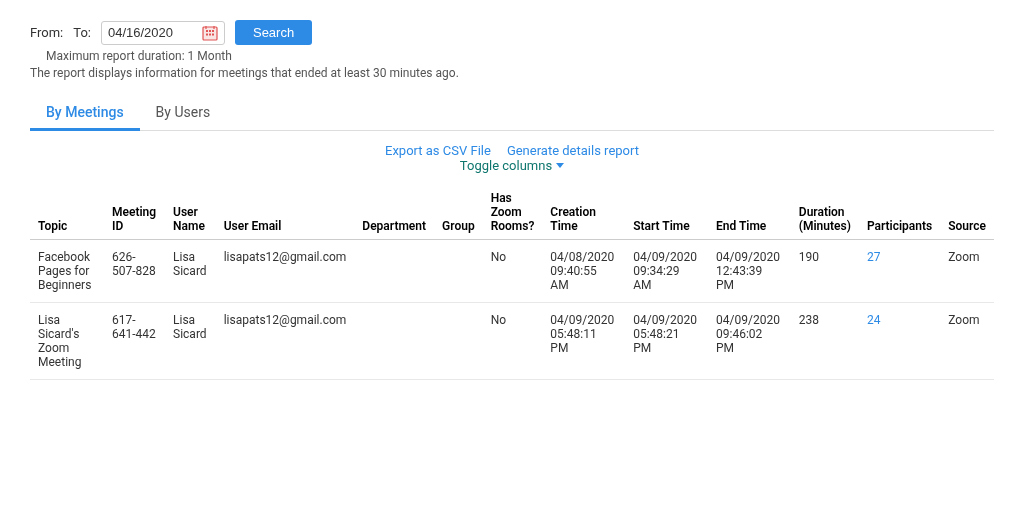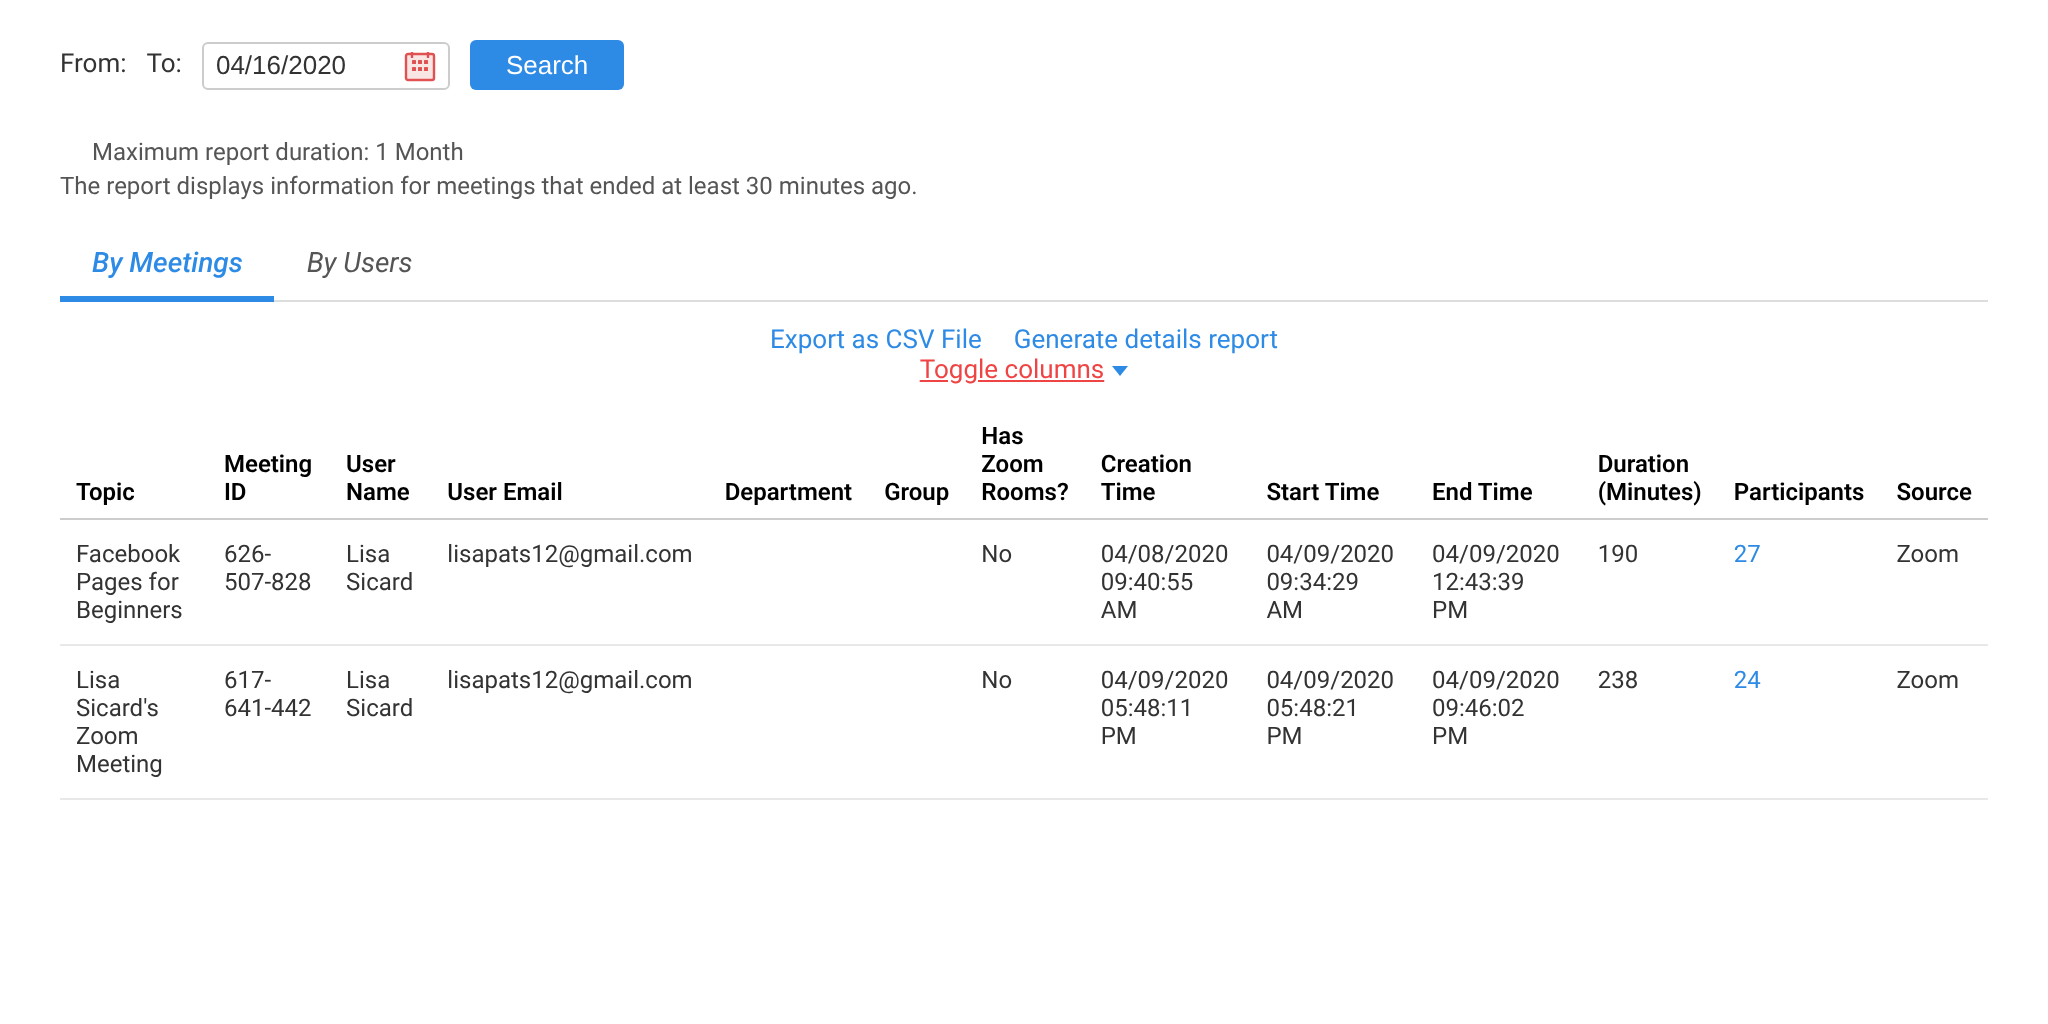--- a/index.html
+++ b/index.html
@@ -7,21 +7,21 @@
       font-family: -apple-system, BlinkMacSystemFont, 'Segoe UI', Roboto, sans-serif;
       font-size: 13px;
       background: #fff;
       color: #333;
       padding: 20px 30px;
     }
     .header-row {
       display: flex;
       align-items: center;
       gap: 10px;
-      margin-bottom: 24px;
+      margin-bottom: 4px;
     }
     .label {
       font-size: 13px;
       color: #333;
     }
     .date-input-wrapper {
       display: flex;
       align-items: center;
       border: 1px solid #ccc;
       border-radius: 3px;
@@ -68,21 +68,20 @@
       border-bottom: 1px solid #ddd;
       margin-bottom: 12px;
     }
     .tab {
       padding: 8px 16px;
       font-size: 14px;
       cursor: pointer;
       color: #555;
       border-bottom: 3px solid transparent;
       margin-bottom: -1px;
-      font-style: italic;
     }
     .tab.active {
       color: #2d8ae5;
       border-bottom: 3px solid #2d8ae5;
       font-weight: 500;
     }
     .toolbar {
       display: flex;
       justify-content: space-between;
       align-items: center;
@@ -93,27 +92,26 @@
       display: flex;
       gap: 16px;
     }
     .link {
       color: #2d8ae5;
       font-size: 13px;
       cursor: pointer;
       text-decoration: none;
     }
     .toggle-columns {
-      color: #ef4444;
+      color: #0f766e;
       font-size: 13px;
       cursor: pointer;
       display: flex;
       align-items: center;
       gap: 2px;
-      text-decoration: underline;
     }
     table {
       width: 100%;
       border-collapse: collapse;
       font-size: 12px;
     }
     thead tr {
       border-bottom: 1px solid #ccc;
     }
     thead th {

